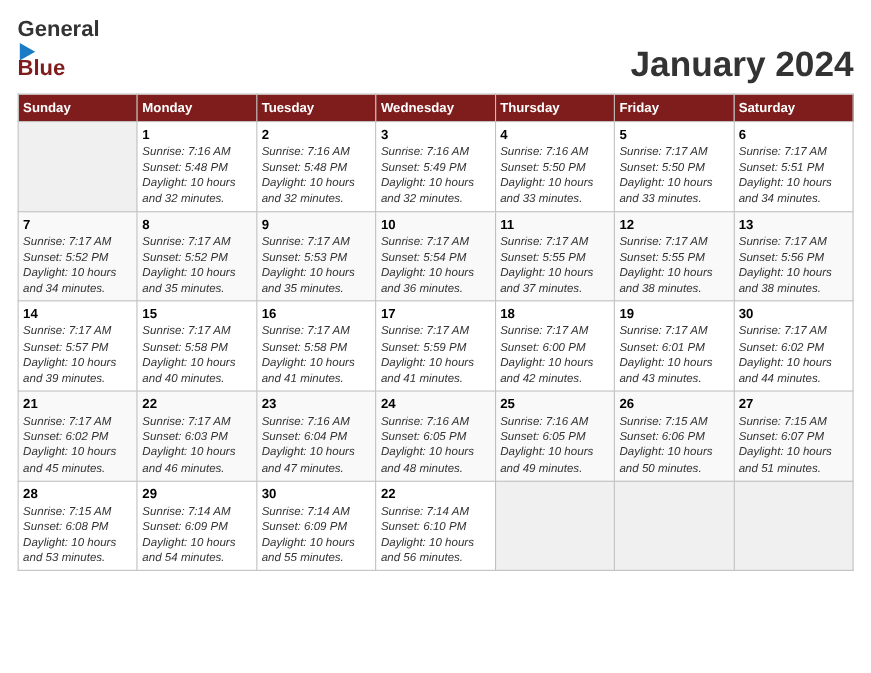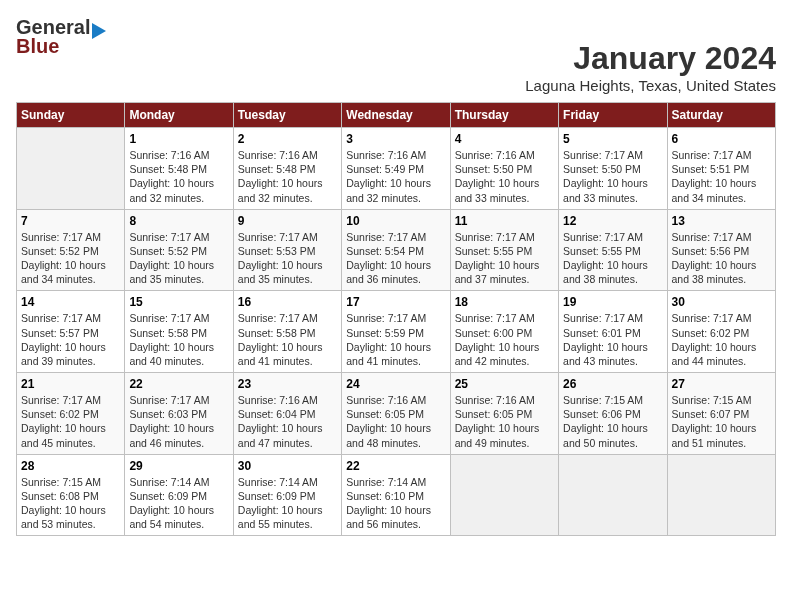--- a/index.html
+++ b/index.html
@@ -25,21 +25,22 @@
       width: 0; height: 0;
       border-top: 8px solid transparent;
       border-bottom: 8px solid transparent;
       border-left: 14px solid #1a7cc5;
       display: inline-block;
       vertical-align: middle;
       margin-left: 2px;
     }
     .logo-line {
       display: flex;
-      align-items: flex-end;
+      align-items: flex-start;
+      flex-direction: column;
     }
     .title-area {
       text-align: right;
     }
     .month-title {
       font-size: 32px;
       font-weight: bold;
       color: #333;
       margin-top: 24px;
     }
@@ -74,37 +75,37 @@
     .day-number {
       font-weight: bold;
       font-size: 12px;
       display: block;
       margin-bottom: 2px;
     }
     .day-info {
       color: #333;
       font-size: 10.5px;
       line-height: 1.35;
+      font-style: italic;
     }
     .empty-cell { background: #f0f0f0 !important; }
   </style>
 </head>
 <body>
 
 <div class="header-area">
   <div class="logo">
     <div class="logo-line">
       <span style="font-size:20px; font-weight:bold; color:#333;">General</span>
       <div class="logo-arrow"></div>
     </div>
     <span style="font-size:20px; font-weight:bold; color:#7f1d1d; margin-top:-4px;">Blue</span>
   </div>
   <div class="title-area">
     <div class="month-title">January 2024</div>
-    <div class="location-title">Laguna Heights, Texas, United States</div>
   </div>
 </div>
 
 <table>
   <thead>
     <tr>
     <th>Sunday</th>
         <th>Monday</th>
         <th>Tuesday</th>
         <th>Wednesday</th>

